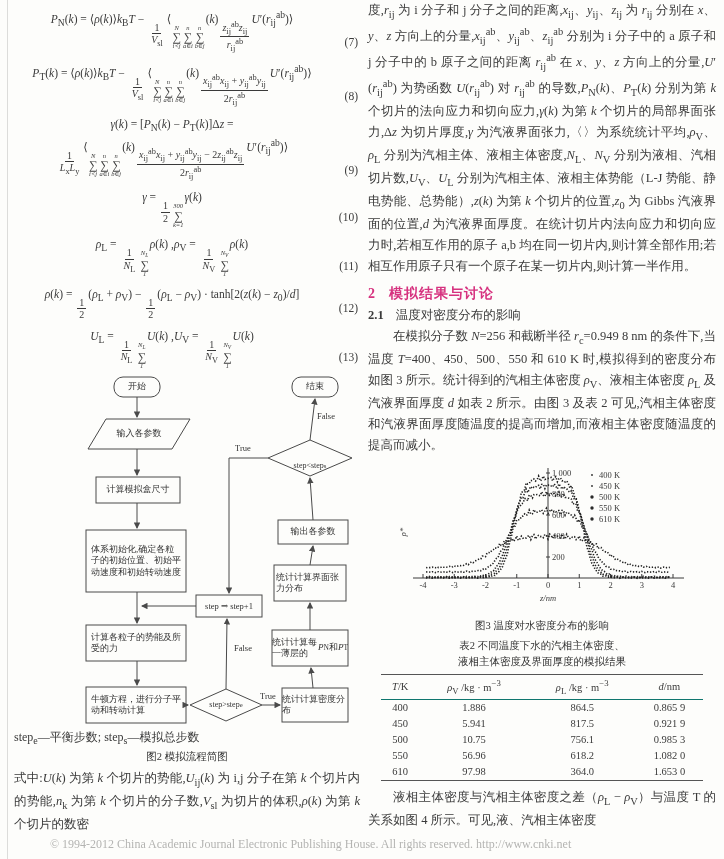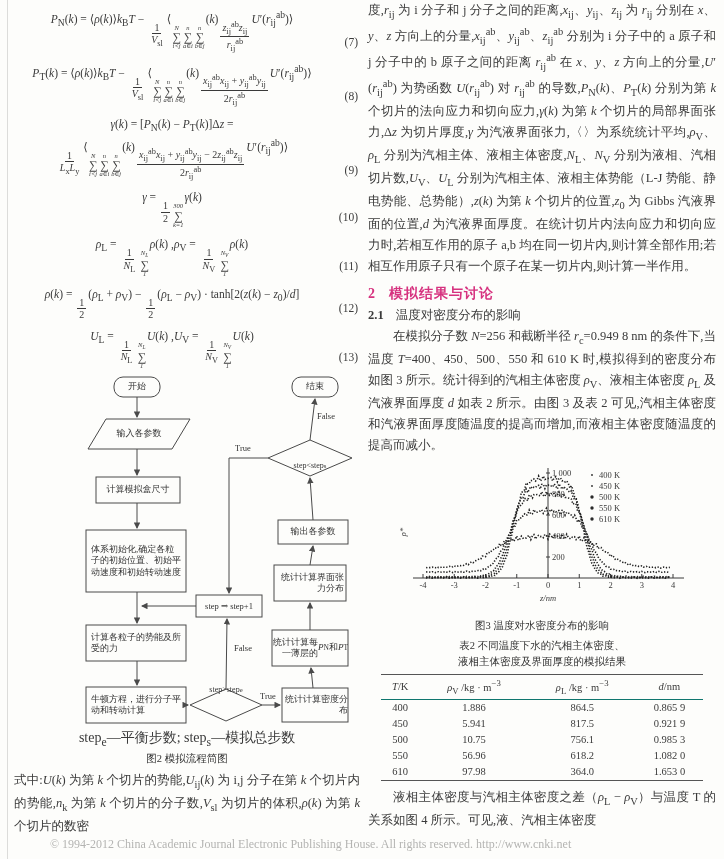--- a/index.html
+++ b/index.html
@@ -17,24 +17,24 @@
   .fr .de{padding:0 2px;font-size:10px;}
   .sm{display:inline-flex;flex-direction:column;align-items:center;line-height:1;vertical-align:-7px;margin:0 1px;}
   .sm .t{font-size:6.5px;font-style:italic;}
   .sm .g{font-size:12px;}
   .sm .b{font-size:6.5px;font-style:italic;}
 
   
   #fc{position:relative;width:346px;height:352px;margin-top:2px;}
   #fc svg{position:absolute;left:0;top:0;}
   .node{position:absolute;display:flex;align-items:center;justify-content:center;
-        text-align:right;font-size:9px;line-height:1.3;color:#333;}
+        text-align:left;font-size:9px;line-height:1.3;color:#333;}
   .node.tl{justify-content:flex-start;text-align:left;padding:1px 3px;box-sizing:border-box;}
   .fc-label{position:absolute;font-size:8.5px;color:#333;}
-  .fc-note{text-align:center;font-size:14px;margin-top:2px;color:#3a3a3a;}
+  .fc-note{font-size:12px;margin-top:2px;color:#3a3a3a;}
   .fig-caption{text-align:center;font-size:10.5px;margin-top:3px;color:#333;}
 
   .para{font-size:12.5px;line-height:1.68;text-align:justify;}
   .indent{text-indent:2em;}
 
   
   .h2{display:flex;align-items:baseline;gap:14px;margin:8px 0 4px 0;}
   .h2 .num{color:#d6327f;font-weight:bold;font-size:14px;}
   .h2 .txt{color:#d6327f;font-weight:bold;font-size:14px;letter-spacing:1px;}
   .h21{display:flex;align-items:baseline;gap:12px;margin:4px 0 2px 0;font-size:12.5px;}
@@ -203,21 +203,21 @@
         </g>
       </svg>
       <div class="node" style="left:100px;top:2px;width:46px;height:20px;">开始</div>
       <div class="node" style="left:278px;top:2px;width:46px;height:20px;">结束</div>
       <div class="node" style="left:80px;top:44px;width:90px;height:30px;">输入各参数</div>
       <div class="node" style="left:82px;top:102px;width:84px;height:26px;">计算模拟盒尺寸</div>
       <div class="node tl" style="left:74px;top:155px;width:96px;height:62px;">体系初始化,确定各粒子的初始位置、初始平动速度和初始转动速度</div>
       <div class="node" style="left:182px;top:220px;width:66px;height:22px;font-size:8.5px;">step ⇒ step+1</div>
       <div class="node tl" style="left:74px;top:312px;width:96px;height:36px;">牛顿方程，进行分子平动和转动计算</div>
       <div class="node tl" style="left:74px;top:250px;width:96px;height:36px;">计算各粒子的势能及所受的力</div>
-      <div class="node" style="left:178px;top:302px;width:68px;height:26px;font-size:8px;">step&gt;step<sub>e</sub></div>
+      <div class="node" style="left:178px;top:317px;width:68px;height:26px;font-size:8px;">step&gt;step<sub>e</sub></div>
       <div class="node" style="left:268px;top:313px;width:66px;height:34px;">统计计算密度分布</div>
       <div class="node" style="left:258px;top:255px;width:76px;height:36px;">统计计算每一薄层的<i>P</i><sub>N</sub>和<i>P</i><sub>T</sub></div>
       <div class="node" style="left:262px;top:190px;width:68px;height:36px;">统计计算界面张力分布</div>
       <div class="node" style="left:264px;top:145px;width:70px;height:24px;">输出各参数</div>
       <div class="node" style="left:256px;top:70px;width:80px;height:26px;font-size:8px;margin-top:8px;">step&lt;step<sub>s</sub></div>
       <div class="fc-label" style="left:221px;top:68px;">True</div>
       <div class="fc-label" style="left:303px;top:36px;">False</div>
       <div class="fc-label" style="left:220px;top:268px;">False</div>
       <div class="fc-label" style="left:246px;top:316px;">True</div>
     </div>

